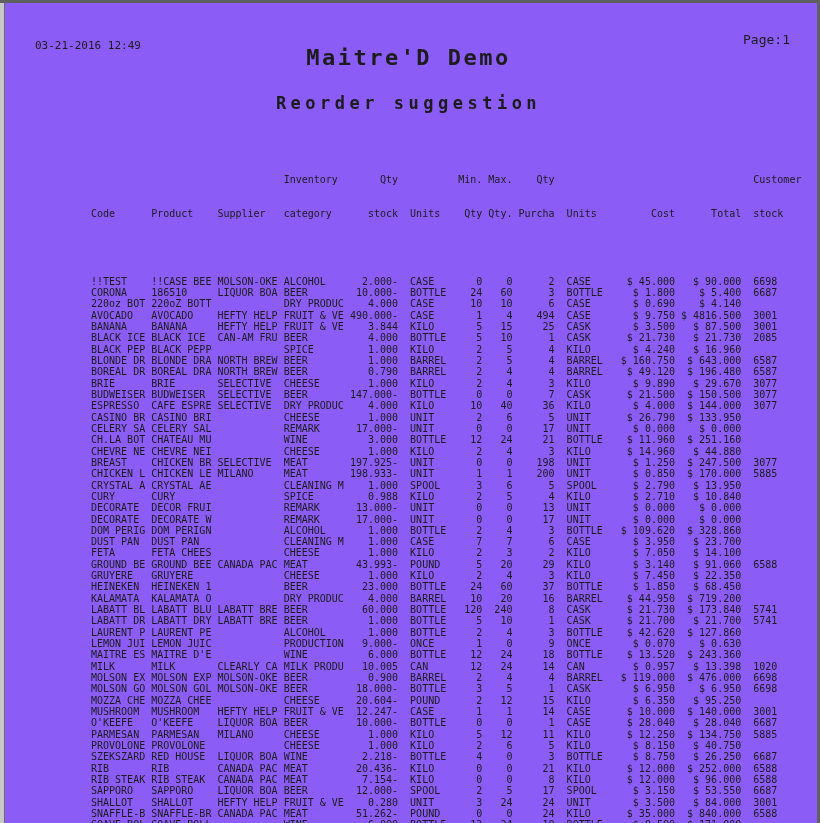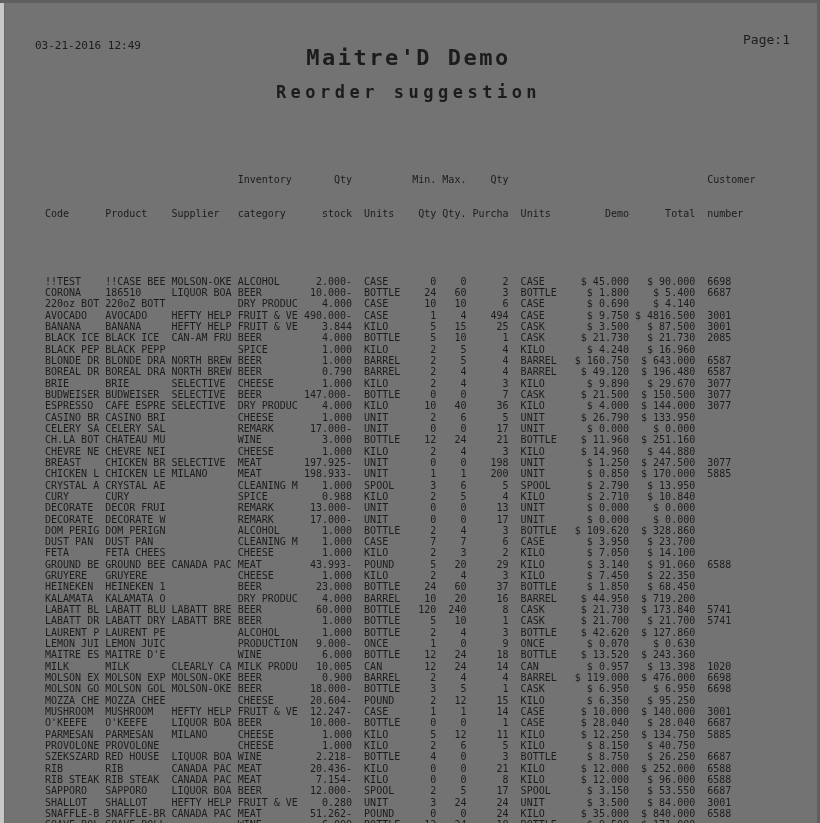--- a/index.html
+++ b/index.html
@@ -1,20 +1,20 @@
 <!DOCTYPE html>
 <html><head>
 <meta charset="utf-8">
 <style>
   html,body{margin:0;padding:0;background:#ffffff;}
   .page{
     position:relative;
     width:820px;height:823px;
     box-sizing:border-box;
-    background:#737373;
+    background:#8b5cf6;
     border-top:3px solid #5f5f5f;
     border-right:3px solid #5f5f5f;
     overflow:hidden;
     font-family:"DejaVu Sans Mono","Liberation Mono",monospace;
     color:#1c1c1c;
   }
   .left-strip{
     position:absolute;left:0;top:0;bottom:0;width:4px;
     background:#c8c8c8;border-right:1px solid #6a6a6a;
   }
@@ -24,44 +24,44 @@
   }
   .page-number{
     position:absolute;right:27px;top:29px;
     font-size:13px;white-space:pre;
   }
   .report-title{
     position:absolute;left:0;width:100%;top:42px;
     text-align:center;font-weight:bold;font-size:22px;letter-spacing:2.5px;
   }
   .report-subtitle{
-    position:absolute;left:0;width:100%;top:79px;
+    position:absolute;left:0;width:100%;top:90px;
     text-align:center;font-weight:bold;font-size:17px;letter-spacing:4.5px;
   }
   .report-table{
     position:absolute;left:45px;top:148px;
     font-size:10px;line-height:11.33px;
     white-space:pre;
   }
-  .line{height:11.33px;}
+  .line{height:11.33px;margin-left:46px;}
   .blank-line{height:11.33px;}
 </style>
 </head>
 <body>
 
 <div class="page">
   <div class="left-strip"></div>
 
   <div class="report-date">03-21-2016 12:49</div>
   <div class="page-number">Page:1</div>
   <div class="report-title">Maitre'D Demo</div>
   <div class="report-subtitle">Reorder suggestion</div>
 
   <div class="report-table">
     <div class="line" id="hdr1">                                Inventory       Qty          Min. Max.    Qty                                 Customer</div>
-    <div class="line" id="hdr2">Code      Product    Supplier   category      stock  Units    Qty Qty. Purcha  Units         Demo      Total  number</div>
+    <div class="line" id="hdr2">Code      Product    Supplier   category      stock  Units    Qty Qty. Purcha  Units         Cost      Total  stock</div>
     <div class="blank-line"></div>
     <div id="report-body"><div class="line">!!TEST    !!CASE BEE MOLSON-OKE ALCOHOL      2.000-  CASE       0    0      2  CASE      $ 45.000   $ 90.000  6698  </div><div class="line">CORONA    186510     LIQUOR BOA BEER        10.000-  BOTTLE    24   60      3  BOTTLE     $ 1.800    $ 5.400  6687  </div><div class="line">220oz BOT 220oZ BOTT            DRY PRODUC    4.000  CASE      10   10      6  CASE       $ 0.690    $ 4.140        </div><div class="line">AVOCADO   AVOCADO    HEFTY HELP FRUIT &amp; VE 490.000-  CASE       1    4    494  CASE       $ 9.750 $ 4816.500  3001  </div><div class="line">BANANA    BANANA     HEFTY HELP FRUIT &amp; VE    3.844  KILO       5   15     25  CASK       $ 3.500   $ 87.500  3001  </div><div class="line">BLACK ICE BLACK ICE  CAN-AM FRU BEER          4.000  BOTTLE     5   10      1  CASK      $ 21.730   $ 21.730  2085  </div><div class="line">BLACK PEP BLACK PEPP            SPICE         1.000  KILO       2    5      4  KILO       $ 4.240   $ 16.960        </div><div class="line">BLONDE DR BLONDE DRA NORTH BREW BEER          1.000  BARREL     2    5      4  BARREL   $ 160.750  $ 643.000  6587  </div><div class="line">BOREAL DR BOREAL DRA NORTH BREW BEER          0.790  BARREL     2    4      4  BARREL    $ 49.120  $ 196.480  6587  </div><div class="line">BRIE      BRIE       SELECTIVE  CHEESE        1.000  KILO       2    4      3  KILO       $ 9.890   $ 29.670  3077  </div><div class="line">BUDWEISER BUDWEISER  SELECTIVE  BEER       147.000-  BOTTLE     0    0      7  CASK      $ 21.500  $ 150.500  3077  </div><div class="line">ESPRESSO  CAFE ESPRE SELECTIVE  DRY PRODUC    4.000  KILO      10   40     36  KILO       $ 4.000  $ 144.000  3077  </div><div class="line">CASINO BR CASINO BRI            CHEESE        1.000  UNIT       2    6      5  UNIT      $ 26.790  $ 133.950        </div><div class="line">CELERY SA CELERY SAL            REMARK      17.000-  UNIT       0    0     17  UNIT       $ 0.000    $ 0.000        </div><div class="line">CH.LA BOT CHATEAU MU            WINE          3.000  BOTTLE    12   24     21  BOTTLE    $ 11.960  $ 251.160        </div><div class="line">CHEVRE NE CHEVRE NEI            CHEESE        1.000  KILO       2    4      3  KILO      $ 14.960   $ 44.880        </div><div class="line">BREAST    CHICKEN BR SELECTIVE  MEAT       197.925-  UNIT       0    0    198  UNIT       $ 1.250  $ 247.500  3077  </div><div class="line">CHICKEN L CHICKEN LE MILANO     MEAT       198.933-  UNIT       1    1    200  UNIT       $ 0.850  $ 170.000  5885  </div><div class="line">CRYSTAL A CRYSTAL AE            CLEANING M    1.000  SPOOL      3    6      5  SPOOL      $ 2.790   $ 13.950        </div><div class="line">CURY      CURY                  SPICE         0.988  KILO       2    5      4  KILO       $ 2.710   $ 10.840        </div><div class="line">DECORATE  DECOR FRUI            REMARK      13.000-  UNIT       0    0     13  UNIT       $ 0.000    $ 0.000        </div><div class="line">DECORATE  DECORATE W            REMARK      17.000-  UNIT       0    0     17  UNIT       $ 0.000    $ 0.000        </div><div class="line">DOM PERIG DOM PERIGN            ALCOHOL       1.000  BOTTLE     2    4      3  BOTTLE   $ 109.620  $ 328.860        </div><div class="line">DUST PAN  DUST PAN              CLEANING M    1.000  CASE       7    7      6  CASE       $ 3.950   $ 23.700        </div><div class="line">FETA      FETA CHEES            CHEESE        1.000  KILO       2    3      2  KILO       $ 7.050   $ 14.100        </div><div class="line">GROUND BE GROUND BEE CANADA PAC MEAT        43.993-  POUND      5   20     29  KILO       $ 3.140   $ 91.060  6588  </div><div class="line">GRUYERE   GRUYERE               CHEESE        1.000  KILO       2    4      3  KILO       $ 7.450   $ 22.350        </div><div class="line">HEINEKEN  HEINEKEN 1            BEER         23.000  BOTTLE    24   60     37  BOTTLE     $ 1.850   $ 68.450        </div><div class="line">KALAMATA  KALAMATA O            DRY PRODUC    4.000  BARREL    10   20     16  BARREL    $ 44.950  $ 719.200        </div><div class="line">LABATT BL LABATT BLU LABATT BRE BEER         60.000  BOTTLE   120  240      8  CASK      $ 21.730  $ 173.840  5741  </div><div class="line">LABATT DR LABATT DRY LABATT BRE BEER          1.000  BOTTLE     5   10      1  CASK      $ 21.700   $ 21.700  5741  </div><div class="line">LAURENT P LAURENT PE            ALCOHOL       1.000  BOTTLE     2    4      3  BOTTLE    $ 42.620  $ 127.860        </div><div class="line">LEMON JUI LEMON JUIC            PRODUCTION   9.000-  ONCE       1    0      9  ONCE       $ 0.070    $ 0.630        </div><div class="line">MAITRE ES MAITRE D'E            WINE          6.000  BOTTLE    12   24     18  BOTTLE    $ 13.520  $ 243.360        </div><div class="line">MILK      MILK       CLEARLY CA MILK PRODU   10.005  CAN       12   24     14  CAN        $ 0.957   $ 13.398  1020  </div><div class="line">MOLSON EX MOLSON EXP MOLSON-OKE BEER          0.900  BARREL     2    4      4  BARREL   $ 119.000  $ 476.000  6698  </div><div class="line">MOLSON GO MOLSON GOL MOLSON-OKE BEER        18.000-  BOTTLE     3    5      1  CASK       $ 6.950    $ 6.950  6698  </div><div class="line">MOZZA CHE MOZZA CHEE            CHEESE      20.604-  POUND      2   12     15  KILO       $ 6.350   $ 95.250        </div><div class="line">MUSHROOM  MUSHROOM   HEFTY HELP FRUIT &amp; VE  12.247-  CASE       1    1     14  CASE      $ 10.000  $ 140.000  3001  </div><div class="line">O'KEEFE   O'KEEFE    LIQUOR BOA BEER        10.000-  BOTTLE     0    0      1  CASE      $ 28.040   $ 28.040  6687  </div><div class="line">PARMESAN  PARMESAN   MILANO     CHEESE        1.000  KILO       5   12     11  KILO      $ 12.250  $ 134.750  5885  </div><div class="line">PROVOLONE PROVOLONE             CHEESE        1.000  KILO       2    6      5  KILO       $ 8.150   $ 40.750        </div><div class="line">SZEKSZARD RED HOUSE  LIQUOR BOA WINE         2.218-  BOTTLE     4    0      3  BOTTLE     $ 8.750   $ 26.250  6687  </div><div class="line">RIB       RIB        CANADA PAC MEAT        20.436-  KILO       0    0     21  KILO      $ 12.000  $ 252.000  6588  </div><div class="line">RIB STEAK RIB STEAK  CANADA PAC MEAT         7.154-  KILO       0    0      8  KILO      $ 12.000   $ 96.000  6588  </div><div class="line">SAPPORO   SAPPORO    LIQUOR BOA BEER        12.000-  SPOOL      2    5     17  SPOOL      $ 3.150   $ 53.550  6687  </div><div class="line">SHALLOT   SHALLOT    HEFTY HELP FRUIT &amp; VE    0.280  UNIT       3   24     24  UNIT       $ 3.500   $ 84.000  3001  </div><div class="line">SNAFFLE-B SNAFFLE-BR CANADA PAC MEAT        51.262-  POUND      0    0     24  KILO      $ 35.000  $ 840.000  6588  </div><div class="line">SOAVE BOL SOAVE BOLL            WINE          6.000  BOTTLE    12   24     18  BOTTLE     $ 9.500  $ 171.000        </div></div>
     
     
     
   </div>
 </div>
 
 </body></html>

